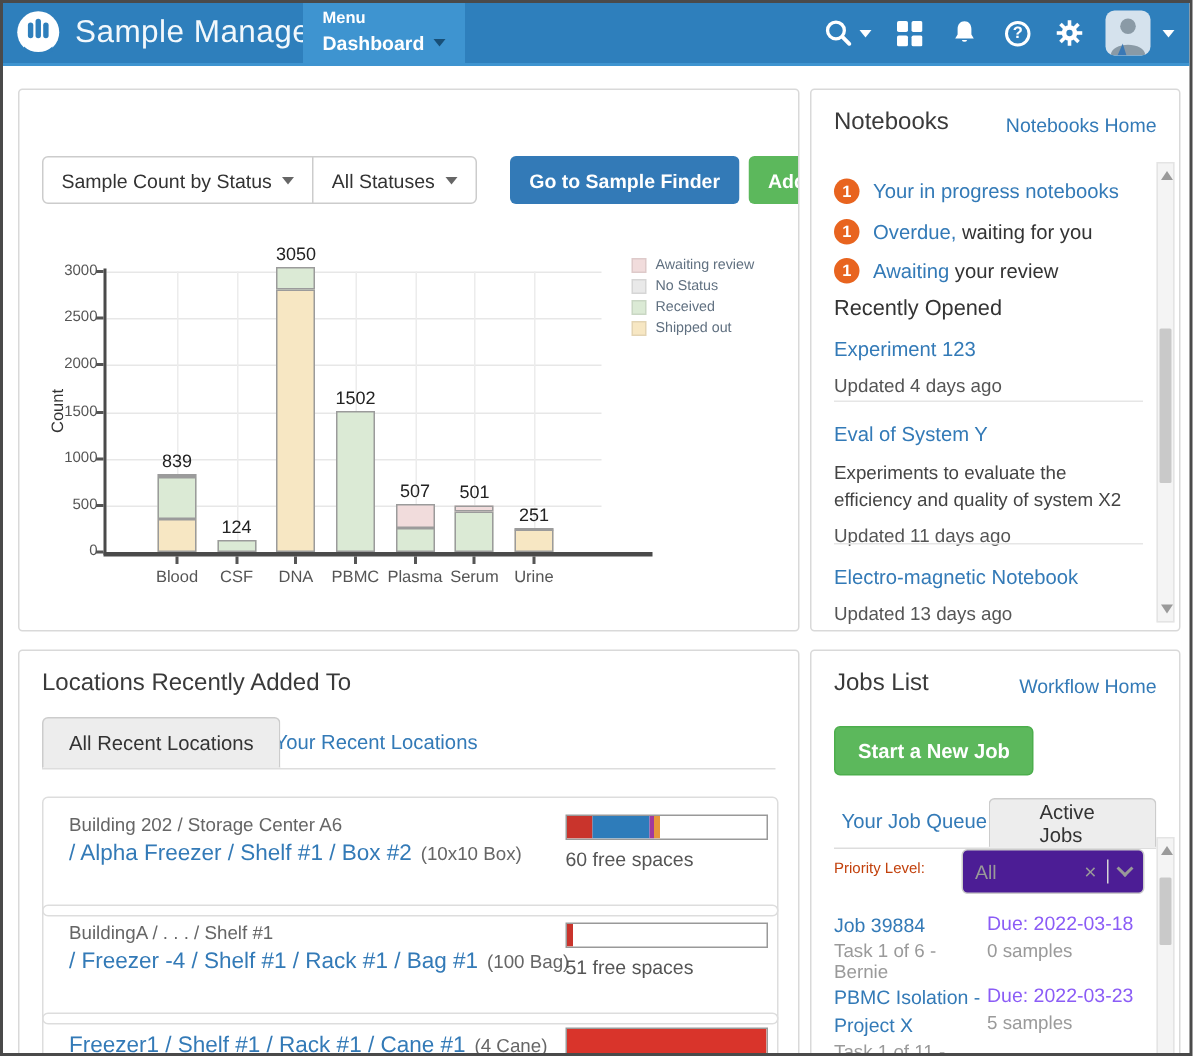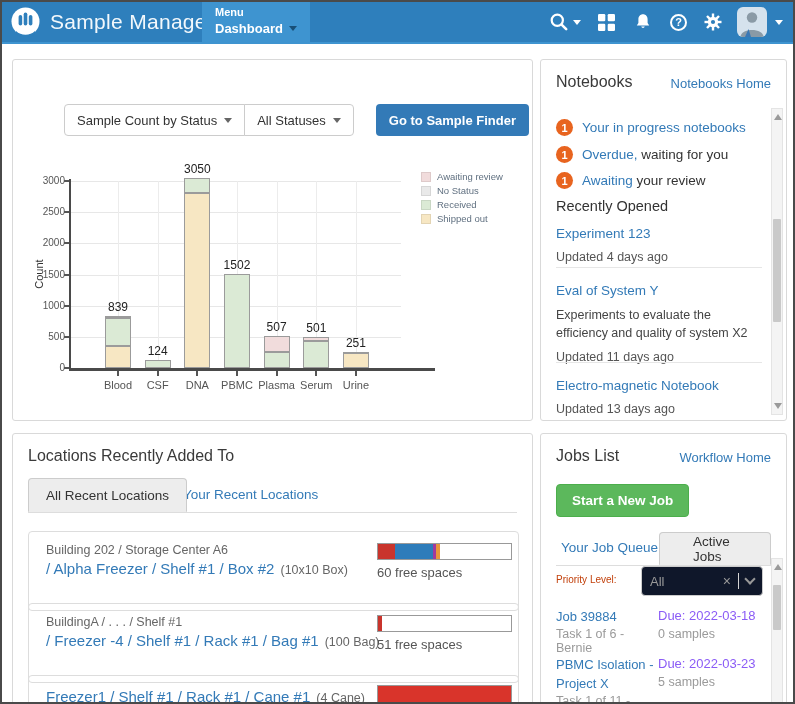--- a/index.html
+++ b/index.html
@@ -35,21 +35,21 @@
   #panel-locations { left:10px;  top:431px; width:521px; height:290px; }
   #panel-jobs      { left:538px; top:431px; width:247px; height:290px; }
   .panel-title { position:absolute; left:15px; top:13px; font-size:16px; color:#3a3a3a; }
   .panel-home-link { position:absolute; right:15px; top:16px; font-size:13px; }
 
   
   .toolbar { position:absolute; left:15px; right:15px; top:44px; display:flex; align-items:center; }
   .btn { display:inline-flex; align-items:center; gap:7px; height:32px; padding:0 12px;
     font-size:13px; border-radius:4px; border:1px solid transparent; cursor:pointer; white-space:nowrap;
     background:none; font-family:inherit; }
-  .btn-default { background:#fff; border-color:#ccc; color:#333;margin-left:36px; }
+  .btn-default { background:#fff; border-color:#ccc; color:#333; }
   .btn-default .caret { color:#666; }
   .btn-primary { background:#337ab7; color:#fff; font-weight:bold; margin-left:22px; }
   .btn-success { background:#5cb85c; color:#fff; font-weight:bold; margin-left:6px; }
   .btn-group { display:flex; }
   .btn-group .btn { border-radius:0; }
   .btn-group .btn:first-child { border-radius:4px 0 0 4px; }
   .btn-group .btn:last-child { border-radius:0 4px 4px 0; margin-left:-1px; }
   .chev { display:inline-block; width:9px; height:9px;
     border-right:2px solid currentColor; border-bottom:2px solid currentColor; }
   .chev-down  { transform:rotate(45deg); color:#999; width:8px; height:8px; margin-top:-4px; }
@@ -105,21 +105,21 @@
   .loc-suffix { font-size:12.5px; color:#666; margin-left:6px; }
   .minibar { position:absolute; left:348px; width:135px; border:1px solid #999; background:#fff; display:flex; overflow:hidden; }
   .minibar-seg { height:100%; }
   .loc-free { position:absolute; left:348px; font-size:13px; color:#555; }
 
   
   .btn-start { position:absolute; left:15px; top:50px; height:33px; padding:0 15px; background:#5cb85c;
     border:1px solid #4cae4c; border-radius:4px; color:#fff; font-size:13.5px; font-weight:bold;
     display:inline-flex; align-items:center; cursor:pointer; font-family:inherit; }
   .fake-select { position:absolute; left:100px; top:132px; width:122px; height:30px; border:1px solid #ccc;
-    border-radius:4px; display:flex; align-items:center; padding:0 8px; background:#0f172a; cursor:pointer; }
+    border-radius:4px; display:flex; align-items:center; padding:0 8px; background:#4c1d95; cursor:pointer; }
   .fs-value { flex:1; font-size:13px; color:#999; }
   .fs-clear { color:#999; font-size:14px; cursor:pointer; }
   .fs-div { width:1px; height:16px; background:#d5d5d5; margin:0 7px; }
   .job-name { position:absolute; left:15px; width:100px; font-size:13px; line-height:1.45; }
   .job-task { position:absolute; left:15px; width:100px; font-size:12.5px; color:#9a9a9a; }
   .job-due { position:absolute; left:117px; font-size:13px; color:#8b5cf6; }
   .job-samples { position:absolute; left:117px; font-size:12.5px; color:#9a9a9a; }
   .priority-label { position:absolute; left:15px; top:140px; font-size:10px; color:#c2410c; }
 </style>
 </head>

